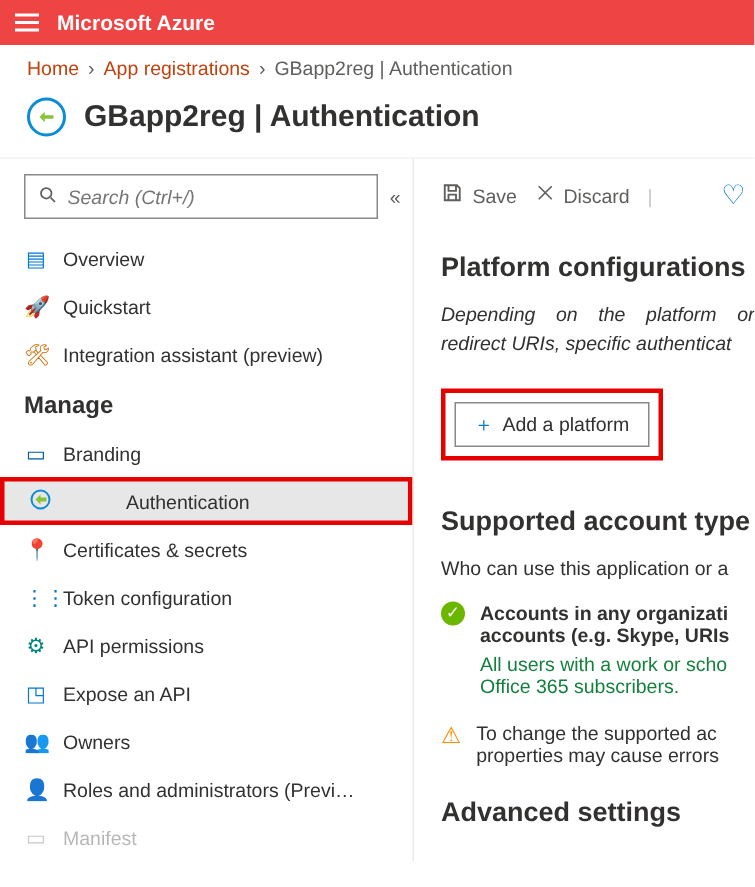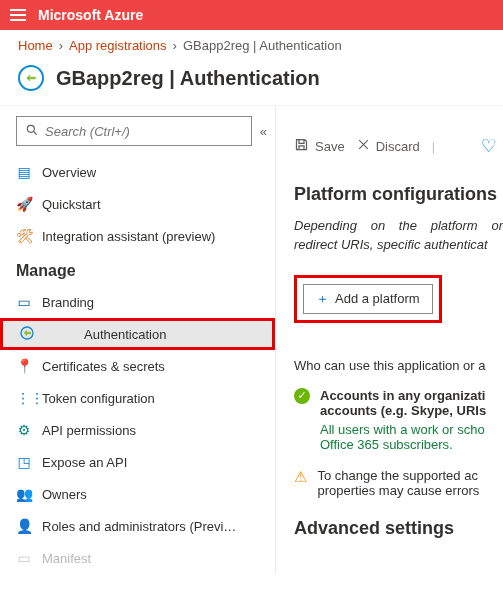--- a/index.html
+++ b/index.html
@@ -87,21 +87,21 @@
     .nav-item .icon { width:16px; text-align:center; font-size:14px; }
     .nav-item.active { background:#e7e7e7; }
     .nav-item.active .label { font-weight:400;margin-left:39px; }
     .section-heading { padding:10px 16px 6px 16px; font-weight:600; font-size:16px; }
     .red-box { border:3px solid #e60000; }
     
     .main {
       flex:1;
       border-left:1px solid #edebe9;
       border-top:1px solid #f3f2f1;
-      padding-top:20px;
+      padding-top:4px;
       padding-left:18px;
       overflow:hidden;
     }
     .toolbar {
       display:flex; align-items:center; gap:12px;
       height:40px;
       margin-bottom:18px;
       color:#605e5c;
     }
     .toolbar .tbtn { display:flex; align-items:center; gap:6px; cursor:pointer; font-size:13px;}
@@ -258,20 +258,21 @@
 
     <div class="add-platform-wrap">
       <button class="add-platform">
         <span class="plus">＋</span>
         <span>Add a platform</span>
       </button>
     </div>
 
     <div class="spacer"></div>
 
+    <h2 class="section">Supported account type</h2>
     <p class="body who">Who can use this application or a</p>
 
     <div class="li">
       <span class="check">✓</span>
       <div class="txt">
         <div><b>Accounts in any organizati accounts (e.g. Skype, URIs</b></div>
         <div style="color:#15803d; margin-top:4px;">All users with a work or scho Office 365 subscribers.</div>
       </div>
     </div>
 

